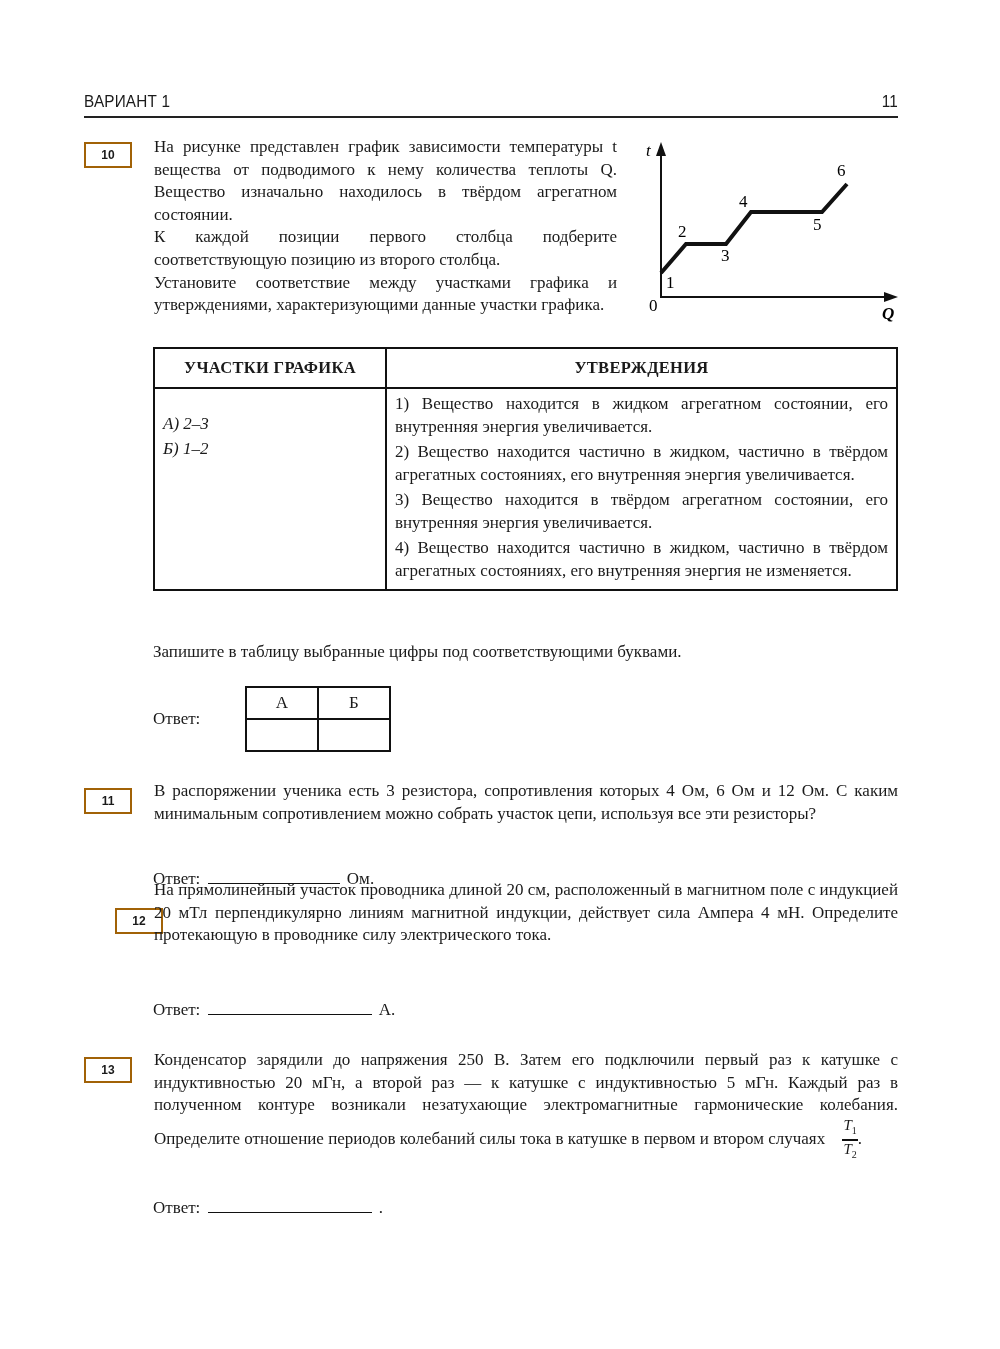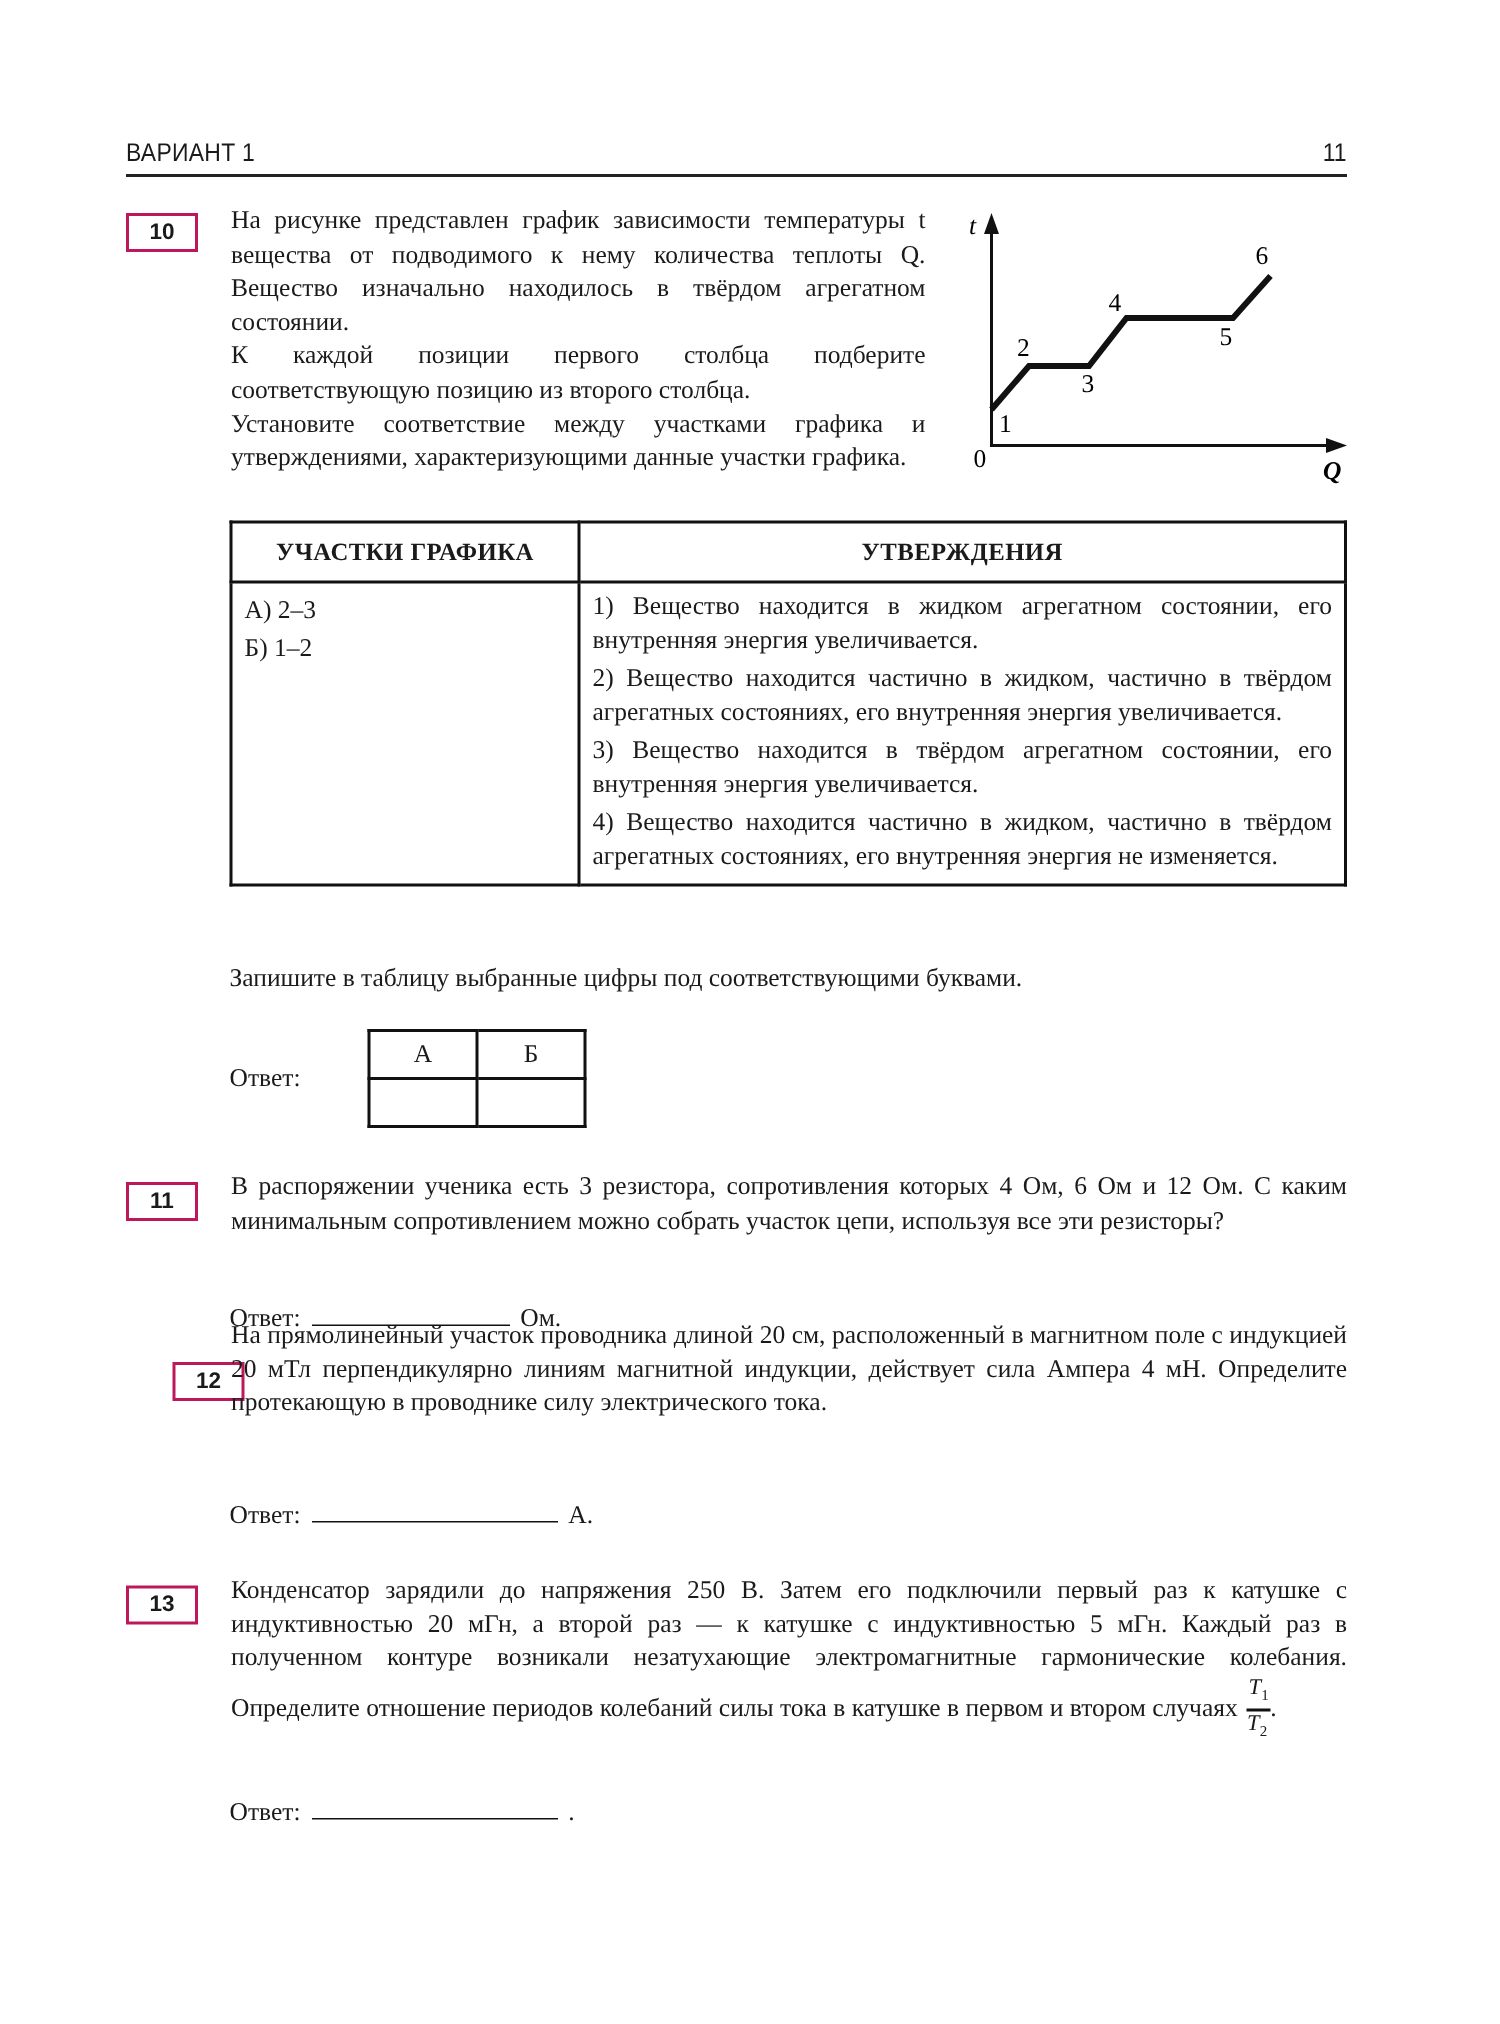--- a/index.html
+++ b/index.html
@@ -5,48 +5,48 @@
   html, body { margin: 0; padding: 0; background: #ffffff; }
   body { width: 1000px; height: 1349px; position: relative; overflow: hidden;
          font-family: "DejaVu Serif", "Liberation Serif", serif; color: #1a1a1a; }
   .page { position: absolute; left: 0; top: 0; width: 1000px; height: 1349px; }
 
   .header { position: absolute; left: 84px; top: 92px; width: 814px; height: 24px;
             border-bottom: 2px solid #222; font-family: "Liberation Sans", sans-serif; }
   .header .variant { position: absolute; left: 0; top: 0; font-size: 17px; letter-spacing: 0.2px; transform: scaleX(0.9); transform-origin: left; }
   .header .pnum { position: absolute; right: 0; top: 0; font-size: 17px; transform: scaleX(0.9); transform-origin: right; }
 
-  .qnum { position: absolute; left: 84px; width: 44px; height: 22px; border: 2px solid #be185d;
-          font-family: "Liberation Sans", sans-serif; font-weight: bold; font-size: 15px;
+  .qnum { position: absolute; left: 84px; width: 44px; height: 22px; border: 2px solid #a16207;
+          font-family: "Liberation Sans", sans-serif; font-weight: bold; font-size: 12px;
           text-align: center; line-height: 22px; }
 
   .text { position: absolute; font-size: 15.3px; line-height: 22.3px; text-align: justify; }
   .text p { margin: 0; }
   .cond { font-family: "Liberation Serif", serif; font-size: 17px; line-height: 22.6px; letter-spacing: 0; }
 
   .graph { position: absolute; left: 640px; top: 138px; width: 270px; height: 190px; }
 
   table.match { position: absolute; left: 153px; top: 347px; width: 745px; border-collapse: collapse;
                 border: 2.5px solid #111; font-family: "Liberation Serif", serif; font-size: 17px; }
   table.match th { border: 2px solid #111; font-weight: bold; font-size: 16.5px; height: 30px; padding: 4px; letter-spacing: 0.3px; }
   table.match td { border: 2px solid #111; vertical-align: top; padding: 4px 8px 4px 8px; }
-  table.match td.left { width: 214px; line-height: 25px; padding-top: 5px; }
+  table.match td.left { width: 214px; line-height: 25px; padding-top: 22px; font-style: italic; }
   table.match td.right { line-height: 22.5px; text-align: justify; padding-top: 4px; }
   .stmt { margin-bottom: 3px; }
 
   .instr { position: absolute; left: 153px; top: 642px; font-family: "Liberation Serif", serif; font-size: 17px; }
   .answer-label { position: absolute; font-family: "Liberation Serif", serif; font-size: 17px; }
 
   table.ans { position: absolute; left: 245px; top: 686px; border-collapse: collapse; border: 2.5px solid #111;
               font-family: "Liberation Serif", serif; font-size: 17px; }
   table.ans td { border: 2px solid #111; width: 70px; height: 30px; text-align: center; padding: 0; }
 
   .blank { display: inline-block; border-bottom: 1px solid #111; height: 14px; vertical-align: baseline; margin: 0 3px; }
 
-  .frac { display: inline-block; vertical-align: middle; text-align: left; font-style: italic; font-size: 15px; line-height: 16px; margin-left: 2px; }
+  .frac { display: inline-block; vertical-align: middle; text-align: center; font-style: italic; font-size: 15px; line-height: 16px; margin-left: 13px; }
   .frac .num { display: block; border-bottom: 2px solid #111; padding: 0 1px; }
   .frac .den { display: block; }
   .frac sub { font-size: 10px; font-style: normal; }
 </style>
 </head>
 <body>
 
 <div class="page">
 
   <div class="header">

